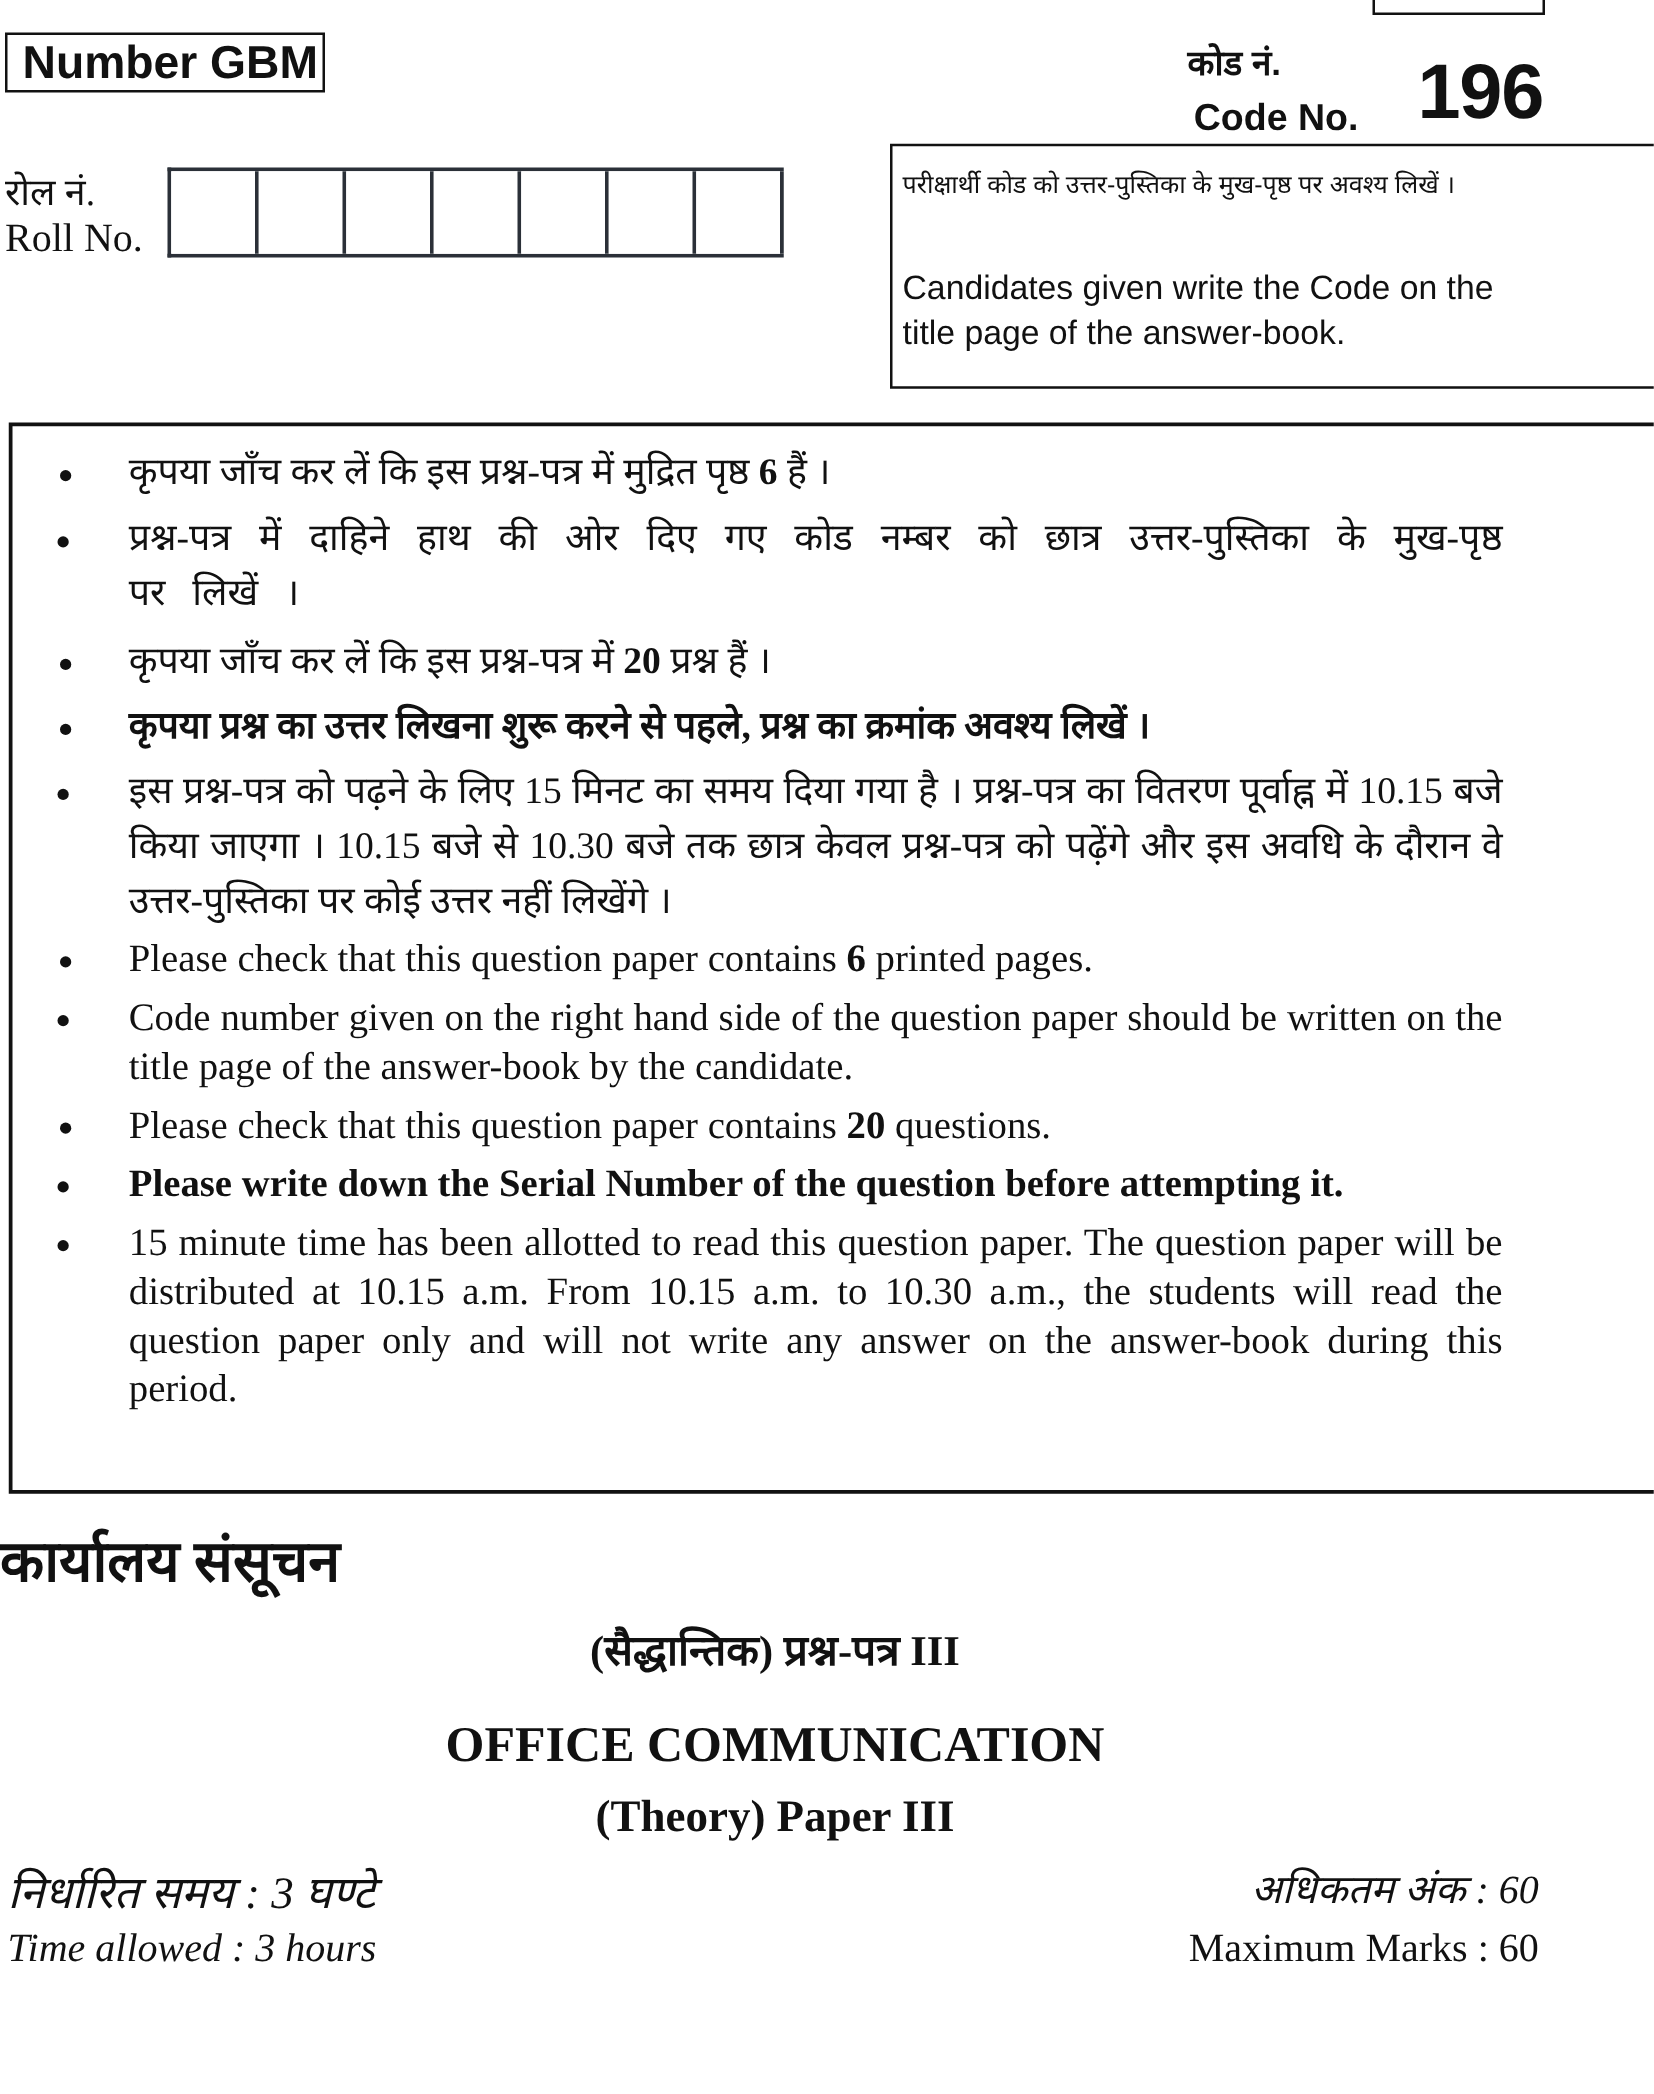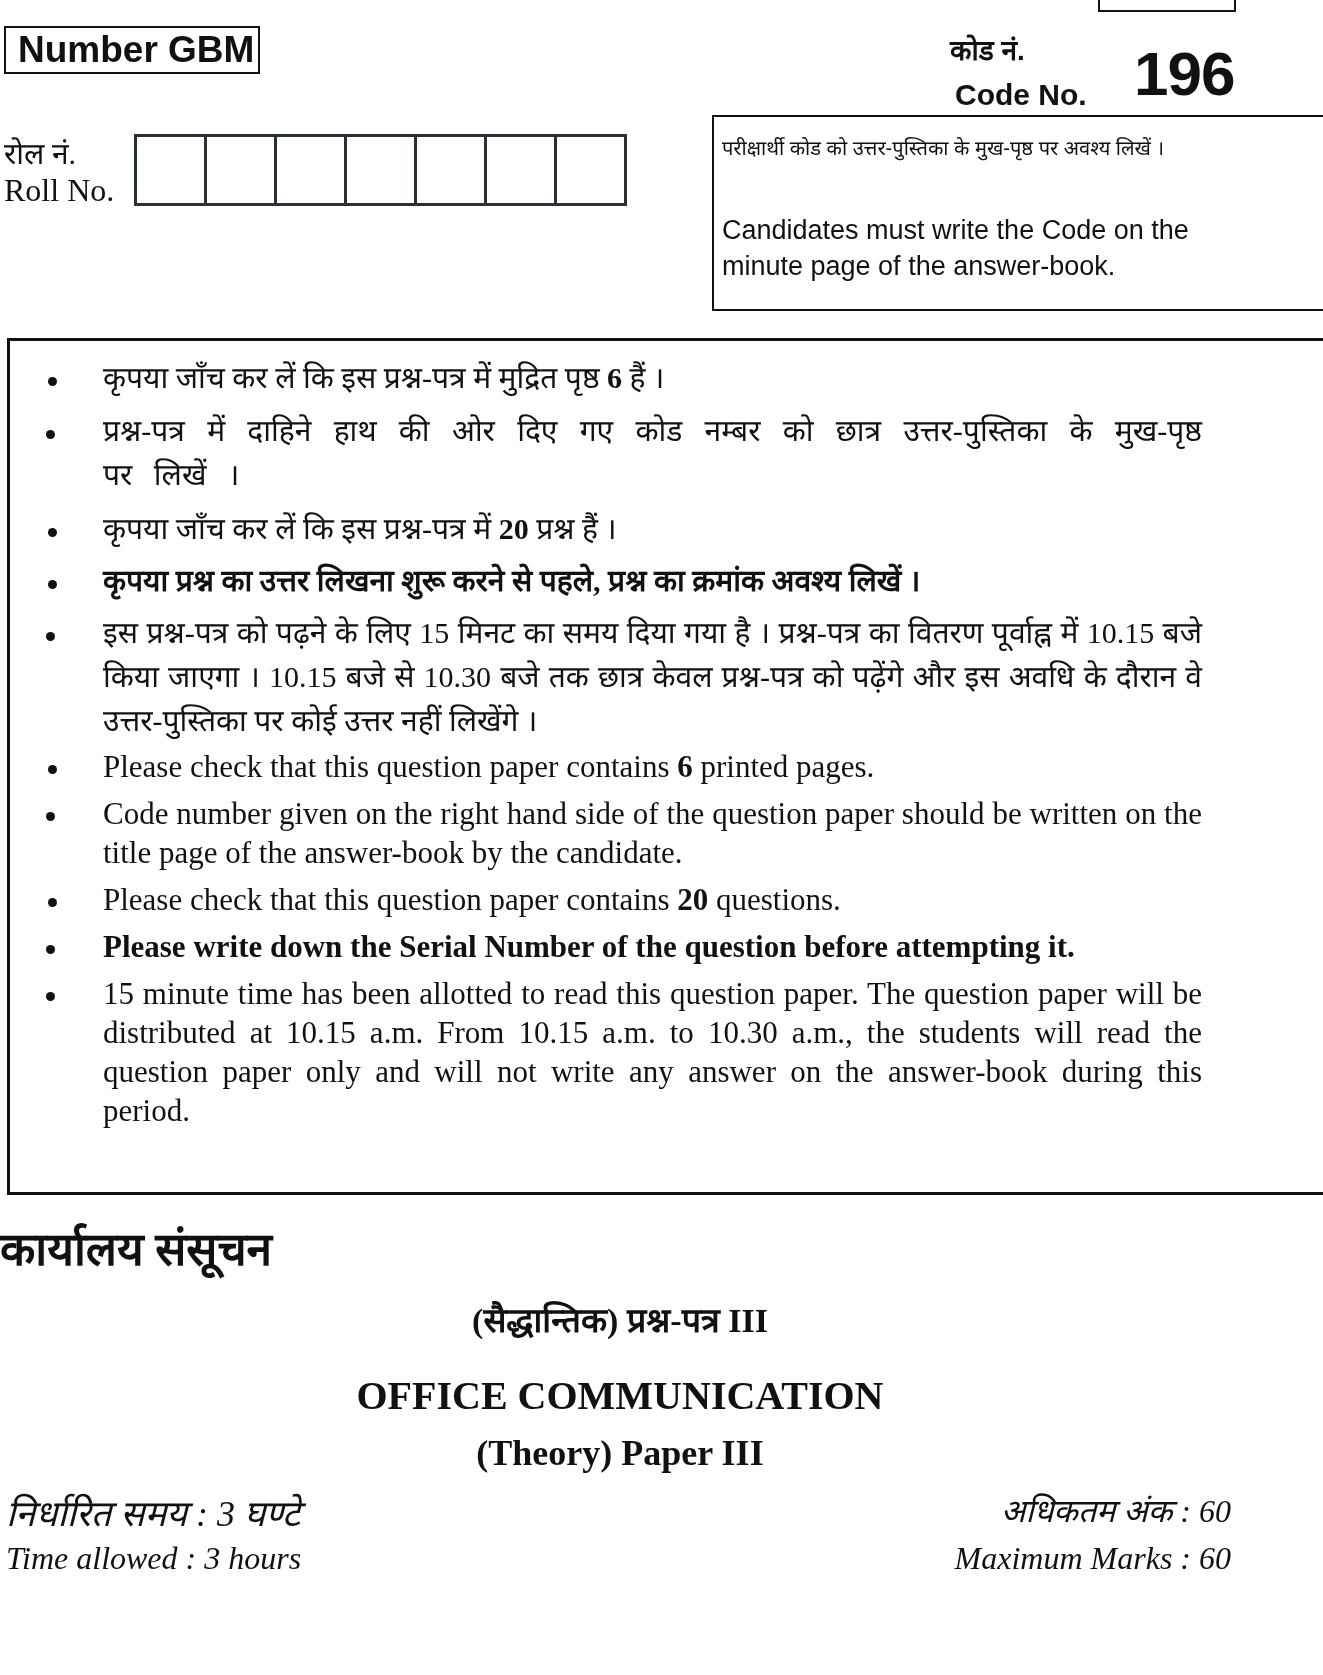--- a/index.html
+++ b/index.html
@@ -89,21 +89,21 @@
     font-family: "Liberation Serif", serif; font-weight: bold; font-size: 40px;
   }
   .sub-en {
     left: 0; width: 1240px; top: 1432px; text-align: center;
     font-family: "Liberation Serif", serif; font-weight: bold; font-size: 36px;
   }
 
   .time-hi { left: 6px; top: 1488px; font-family: "Liberation Serif", serif; font-style: italic; font-size: 36px; }
   .time-en { left: 6px; top: 1540px; font-family: "Liberation Serif", serif; font-style: italic; font-size: 32px; }
   .marks-hi { right: 92px; top: 1488px; font-family: "Liberation Serif", serif; font-style: italic; font-size: 32px; text-align: right; margin-left: 35px; }
-  .marks-en { right: 92px; top: 1540px; font-family: "Liberation Serif", serif; font-style: italic; font-size: 32px; text-align: right; }
+  .marks-en { right: 92px; top: 1540px; font-family: "Liberation Serif", serif; font-size: 32px; text-align: right; }
 </style>
 </head>
 <body>
 
 <div class="abs corner-box"></div>
 
 <div class="abs series-box">Number GBM</div>
 
 <div class="abs roll-hi">रोल नं.</div>
 <div class="abs roll-en">Roll No.</div>
@@ -116,21 +116,21 @@
   <div class="roll-cell"></div>
   <div class="roll-cell"></div>
 </div>
 
 <div class="abs code-hi">कोड नं.</div>
 <div class="abs code-en">Code No.</div>
 <div class="abs code-num">196</div>
 
 <div class="abs code-box"></div>
 <div class="abs code-box-hi">परीक्षार्थी कोड को उत्तर-पुस्तिका के मुख-पृष्ठ पर अवश्य लिखें ।</div>
-<div class="abs code-box-en">Candidates must write the Code on the minute page of the answer-book.</div>
+<div class="abs code-box-en">Candidates given write the Code on the title page of the answer-book.</div>
 
 <div class="abs instr-box"></div>
 <ul class="abs instr-list">
   <li class="instr-item hi" style="margin-bottom:9px">
     <span class="bullet"></span>
     <span>कृपया जाँच कर लें कि इस प्रश्न-पत्र में मुद्रित पृष्ठ </span><b>6</b><span> हैं ।</span>
   </li>
   <li class="instr-item hi spaced" style="margin-bottom:10px; text-align-last:left">
     <span class="bullet"></span>
     <span>प्रश्न-पत्र में दाहिने हाथ की ओर दिए गए कोड नम्बर को छात्र उत्तर-पुस्तिका के मुख-पृष्ठ पर लिखें ।</span>

